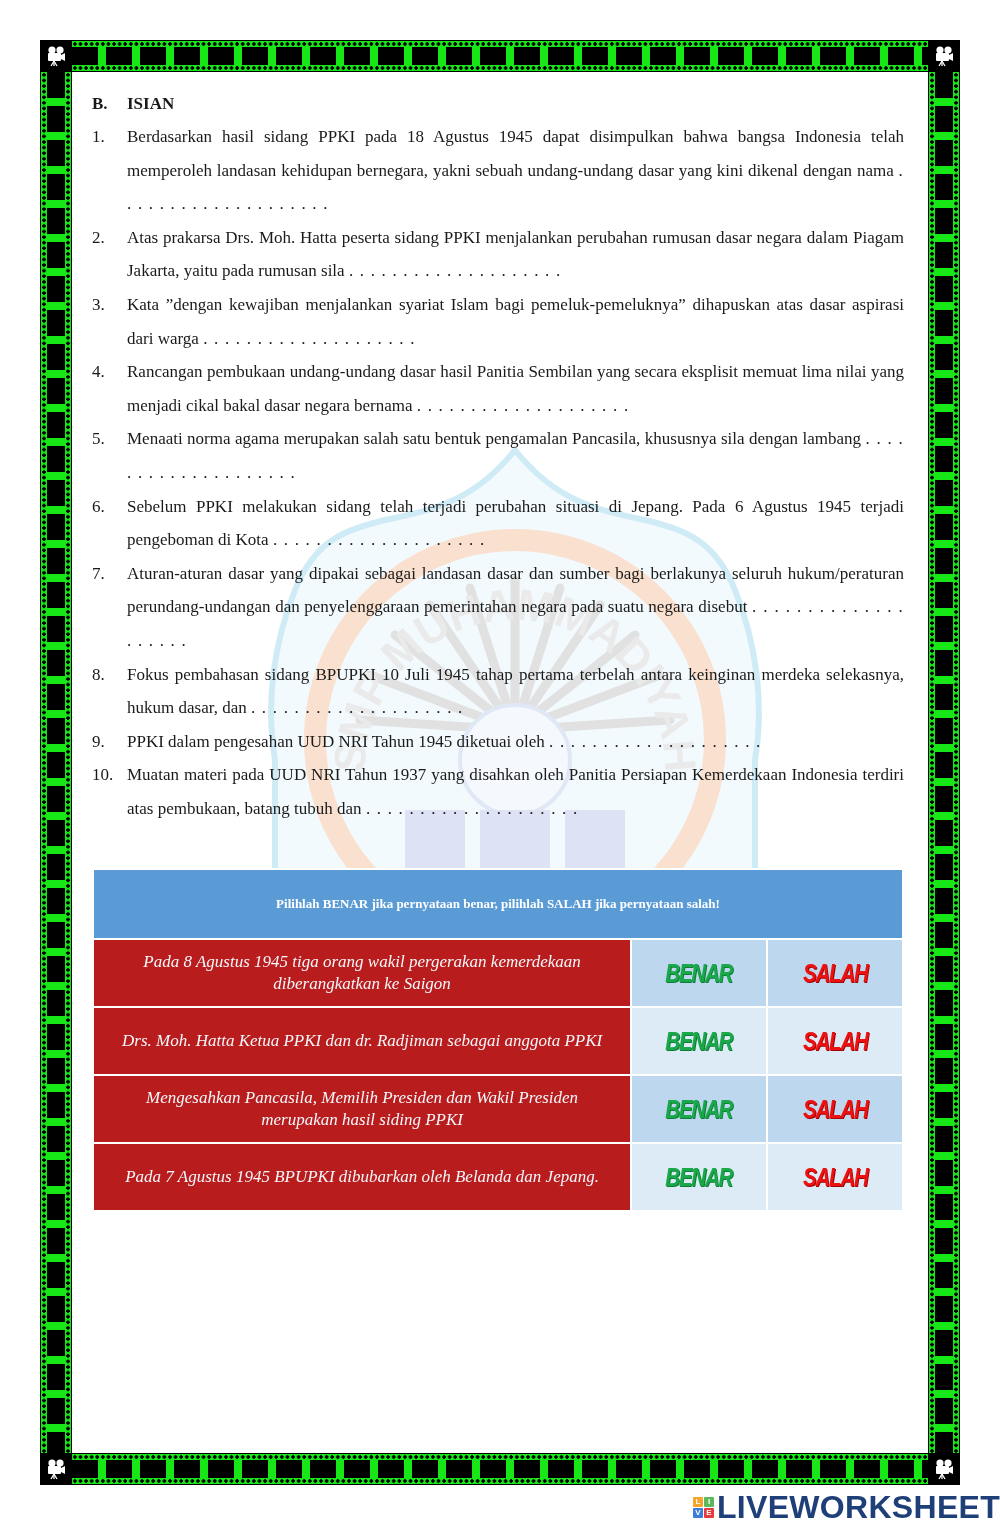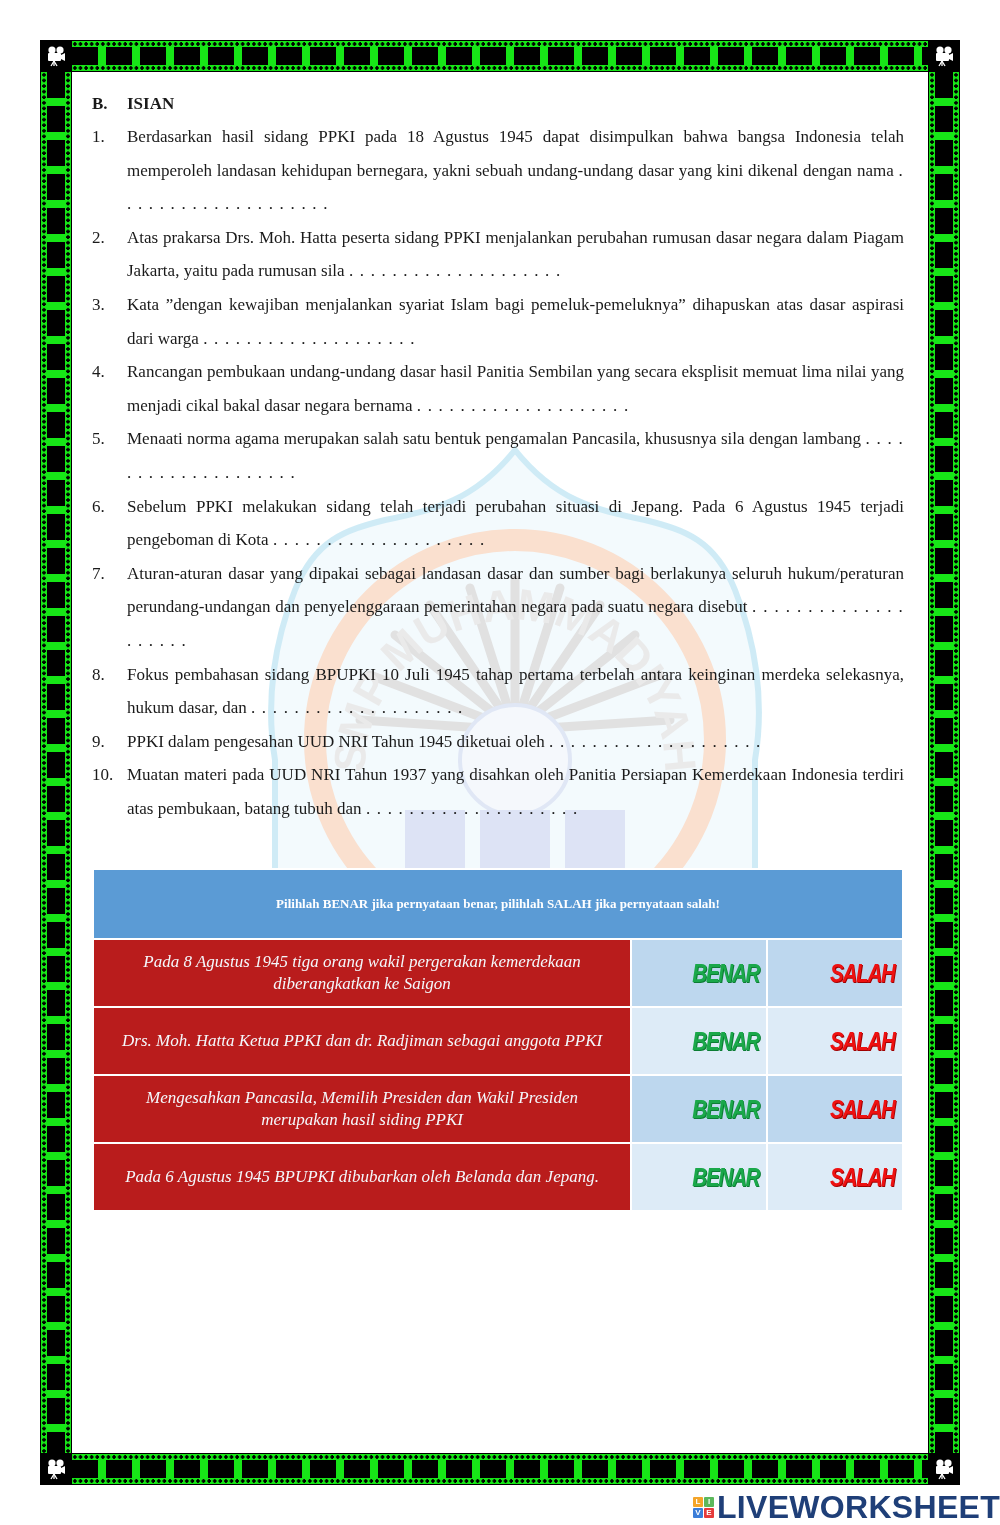--- a/index.html
+++ b/index.html
@@ -67,21 +67,21 @@
   .tf-table { position: absolute; left: 92px; top: 868px; width: 812px; border-collapse: collapse; }
   .tf-table td, .tf-table th { border: 2px solid #ffffff; padding: 0; }
   .tf-head {
     height: 68px; background: #5b9bd5; color: #fff; font-weight: bold; font-size: 13px; text-align: center;
   }
   .tf-row td { height: 66px; }
   .tf-stmt {
     width: 539px; background: #b91c1c; color: #f4f8fc; font-style: italic; font-size: 17px;
     text-align: center; line-height: 22px; padding: 0 14px !important; box-sizing: border-box;
   }
-  .tf-opt { width: 134px; text-align: right; cursor: pointer; }
+  .tf-opt { width: 134px; text-align: center; cursor: pointer; }
   .tf-row.odd .tf-opt { background: #bdd7ee; }
   .tf-row.even .tf-opt { background: #ddebf7; }
   .opt-benar, .opt-salah {
     font-family: "Liberation Sans", "DejaVu Sans", sans-serif; font-weight: bold; font-style: italic;
     font-size: 25px; letter-spacing: -1.5px; display: inline-block; transform: scaleX(0.82);
   }
   .opt-benar { color: #1aa84a; text-shadow: 1px 1px 0 #0c7d34; }
   .opt-salah { color: #ee1111; text-shadow: 1px 1px 0 #a00000; }
 
   
@@ -254,21 +254,21 @@
     <td class="tf-stmt">Drs. Moh. Hatta Ketua PPKI dan dr. Radjiman sebagai anggota PPKI</td>
     <td class="tf-opt"><span class="opt-benar">BENAR</span></td>
     <td class="tf-opt"><span class="opt-salah">SALAH</span></td>
   </tr>
   <tr class="tf-row odd">
     <td class="tf-stmt">Mengesahkan Pancasila, Memilih Presiden dan Wakil Presiden merupakan hasil siding PPKI</td>
     <td class="tf-opt"><span class="opt-benar">BENAR</span></td>
     <td class="tf-opt"><span class="opt-salah">SALAH</span></td>
   </tr>
   <tr class="tf-row even">
-    <td class="tf-stmt">Pada 6 Agustus 1945 BPUPKI dibubarkan oleh Belanda dan Jepang.</td>
+    <td class="tf-stmt">Pada 7 Agustus 1945 BPUPKI dibubarkan oleh Belanda dan Jepang.</td>
     <td class="tf-opt"><span class="opt-benar">BENAR</span></td>
     <td class="tf-opt"><span class="opt-salah">SALAH</span></td>
   </tr>
 </tbody>
   </table>
 
 <div class="brand">
   <div class="brand-logo">
     <span style="background:#f4a52a">L</span>
     <span style="background:#5cb85c">I</span>

